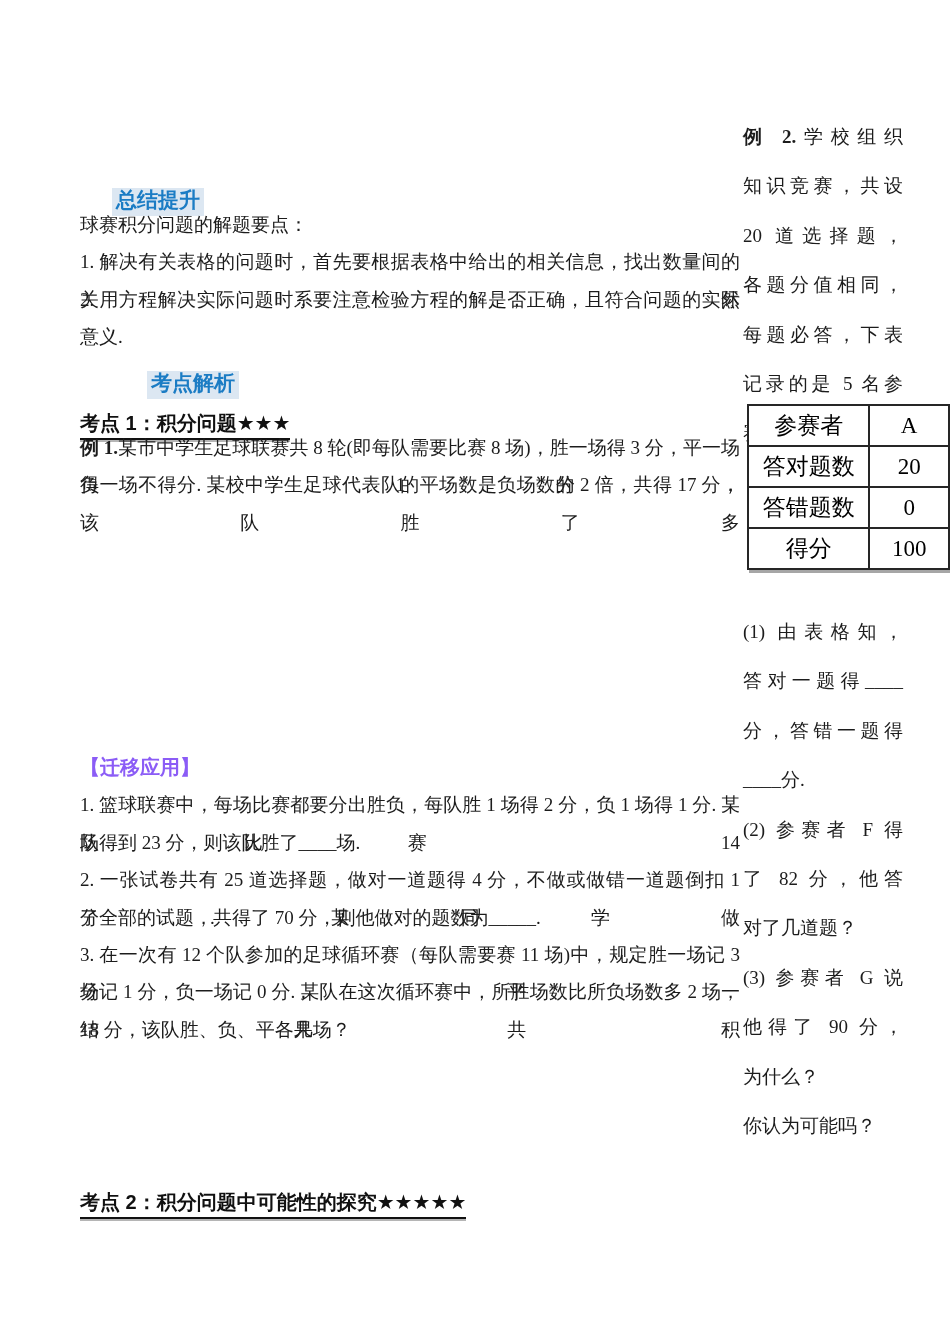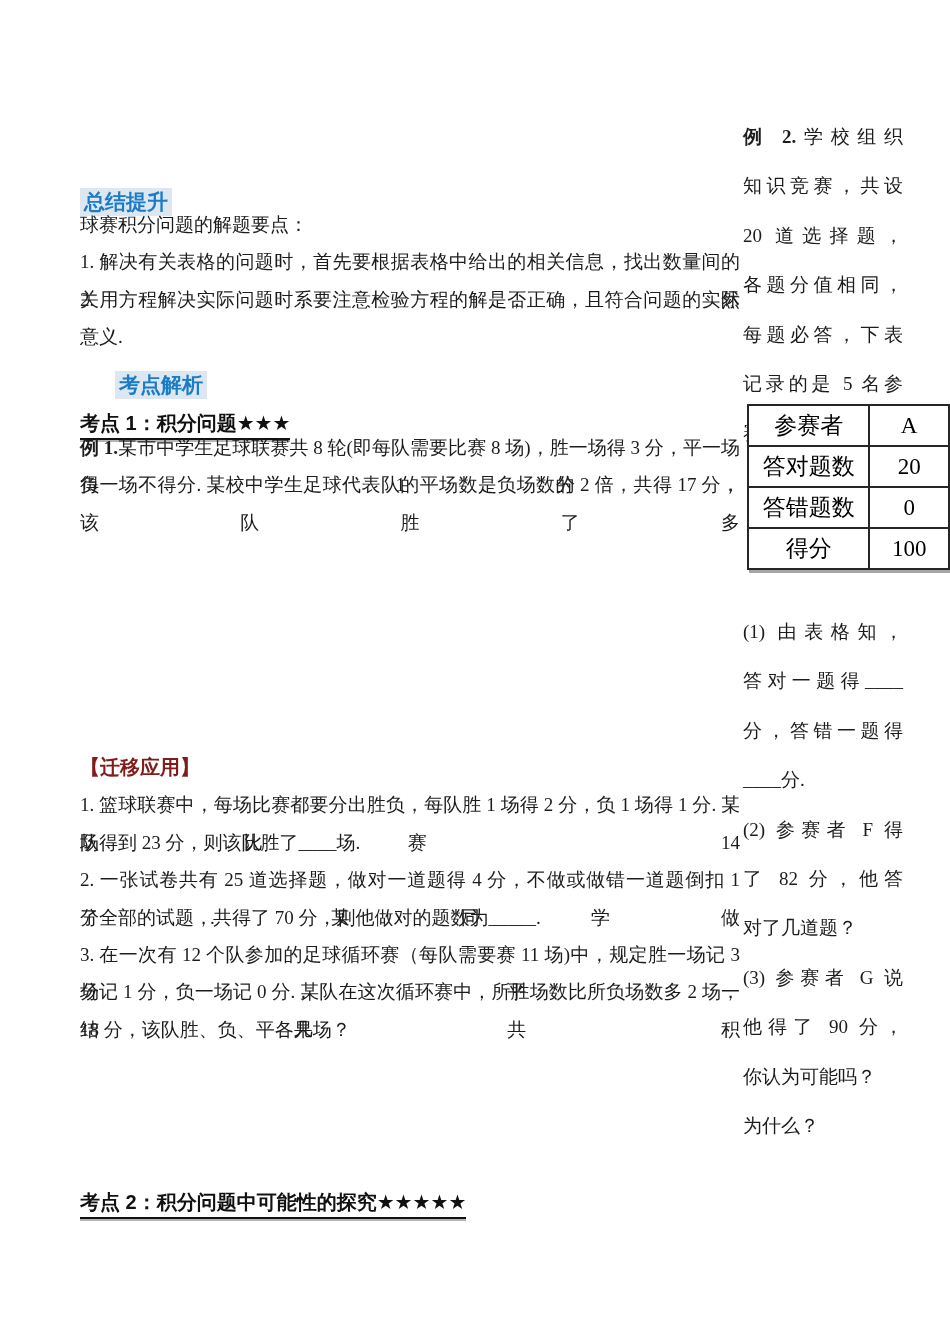--- a/index.html
+++ b/index.html
@@ -12,36 +12,36 @@
   
   .line{
     height:37.4px;line-height:37.4px;font-size:19px;
     text-align:justify;white-space:normal;
   }
   .line.fill{text-align-last:justify;}
   .line.plain{text-align-last:auto;}
   
   .blue-head{
     display:inline-block;
-    font-family:Liberation Serif, serif;
+    font-family:Liberation Mono, monospace;
     font-weight:bold;font-size:21px;line-height:26px;
-    color:#1b7cc4;background:#dce7f2;padding:1px 4px;
+    color:#1b7cc4;background:#dce7f2;padding:1px 4px;margin-left:32px;
   }
   
   .topic-head{
     display:inline-block;
     font-family:"Liberation Sans","DejaVu Sans",sans-serif;
     font-weight:bold;font-size:20px;line-height:25px;color:#111;
     border-bottom:2px solid #111;
     box-shadow:0 2px 0 #b5b5b5;
     padding-bottom:2px;
   }
   .transfer-head{
     font-family:"Liberation Sans","DejaVu Sans",sans-serif;
-    font-weight:bold;font-size:20px;color:#7f1d1d;
+    font-weight:bold;font-size:20px;color:#8b5cf6;
   }
   .bold-label{font-weight:bold;}
   
   .narrow .line{font-size:19px;margin-top:12px;}
   
   table.score{
     border-collapse:collapse;background:#fff;
     box-shadow:2px 3px 0 #a6a6a6;
   }
   table.score td{
@@ -126,15 +126,15 @@
 <div class="abs narrow" style="left:743px;top:601px;width:160px;">
   <div class="line fill">(1) 由表格知，</div>
   <div class="line fill">答对一题得____</div>
   <div class="line fill">分，答错一题得</div>
   <div class="line plain">____分.</div>
   <div class="line fill">(2) 参赛者 F 得</div>
   <div class="line fill">了 82 分，他答</div>
   <div class="line plain">对了几道题？</div>
   <div class="line fill">(3) 参赛者 G 说</div>
   <div class="line fill">他得了 90 分，</div>
+  <div class="line plain">为什么？</div>
   <div class="line plain">你认为可能吗？</div>
-  <div class="line plain">为什么？</div>
 </div>
 
 </body></html>

